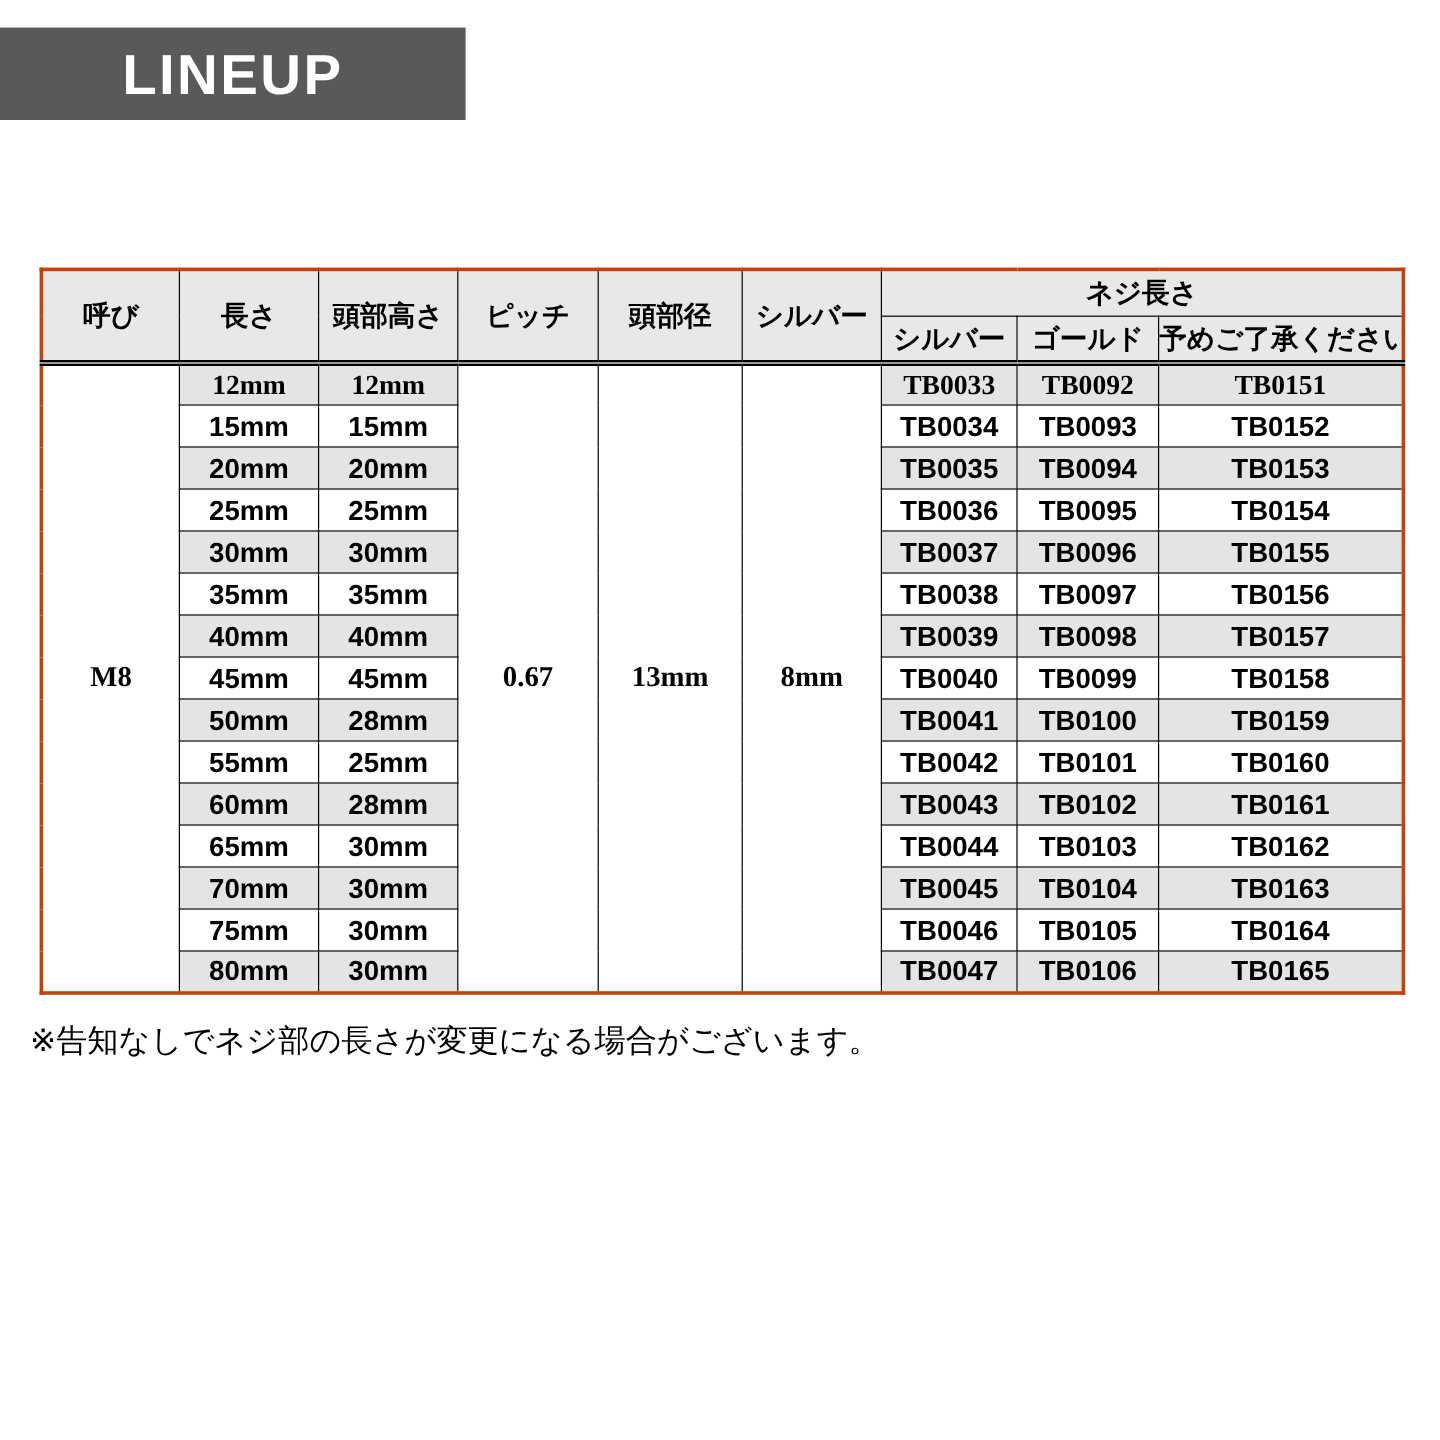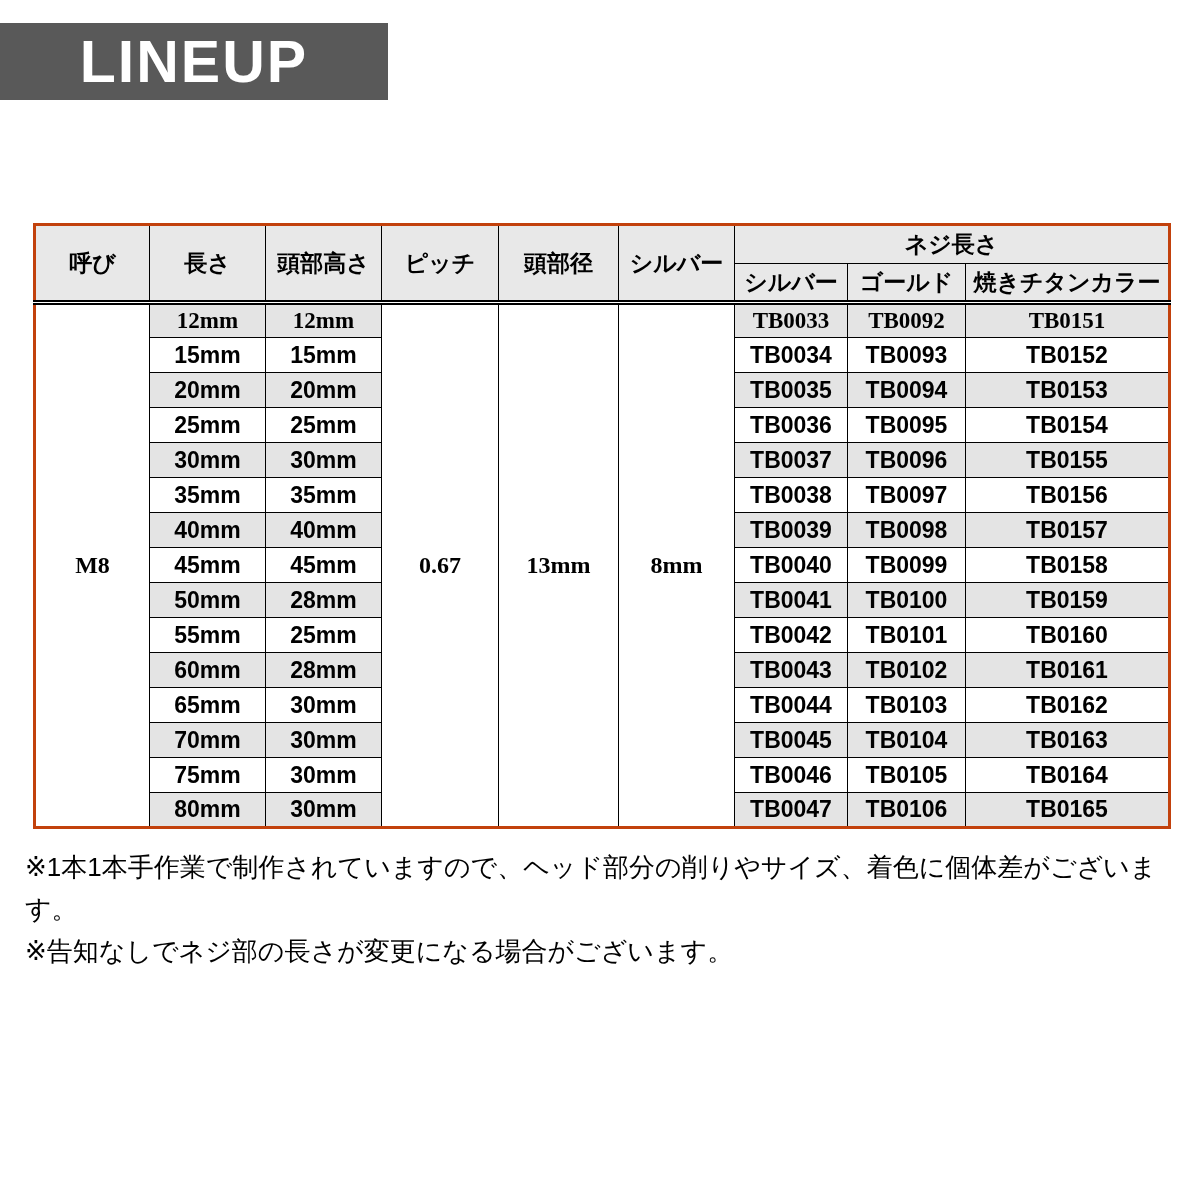--- a/index.html
+++ b/index.html
@@ -16,21 +16,21 @@
     position: absolute;
     left: 0; top: 23px;
     width: 388px; height: 77px;
     background: #595959;
     display: flex;
     align-items: center;
     justify-content: center;
   }
   .banner span {
     color: #ffffff;
-    font-size: 59px;
+    font-size: 47px;
     font-weight: bold;
     letter-spacing: 2px;
   }
 
   
   .table-wrap {
     position: absolute;
     left: 33px; top: 223px;
   }
   table {
@@ -98,21 +98,21 @@
       <th rowspan="2">長さ</th>
       <th rowspan="2">頭部高さ</th>
       <th rowspan="2">ピッチ</th>
       <th rowspan="2">頭部径</th>
       <th rowspan="2">シルバー</th>
       <th colspan="3">ネジ長さ</th>
     </tr>
     <tr>
       <th>シルバー</th>
       <th>ゴールド</th>
-      <th>焼きチタンカラー</th>
+      <th>予めご了承ください</th>
     </tr>
   </thead>
   <tbody>
     <tr>
       <td class="merged" rowspan="15">M8</td>
       <td>12mm</td>
       <td>12mm</td>
       <td class="merged" rowspan="15">0.67</td>
       <td class="merged" rowspan="15">13mm</td>
       <td class="merged" rowspan="15">8mm</td>
@@ -216,15 +216,14 @@
       <td>30mm</td>
       <td>TB0047</td>
       <td>TB0106</td>
       <td>TB0165</td>
     </tr>
   </tbody>
 </table>
 </div>
 
 <div class="notes">
-  <div>※1本1本手作業で制作されていますので、ヘッド部分の削りやサイズ、着色に個体差がございます。</div>
   <div>※告知なしでネジ部の長さが変更になる場合がございます。</div>
 </div>
 
 </body></html>

